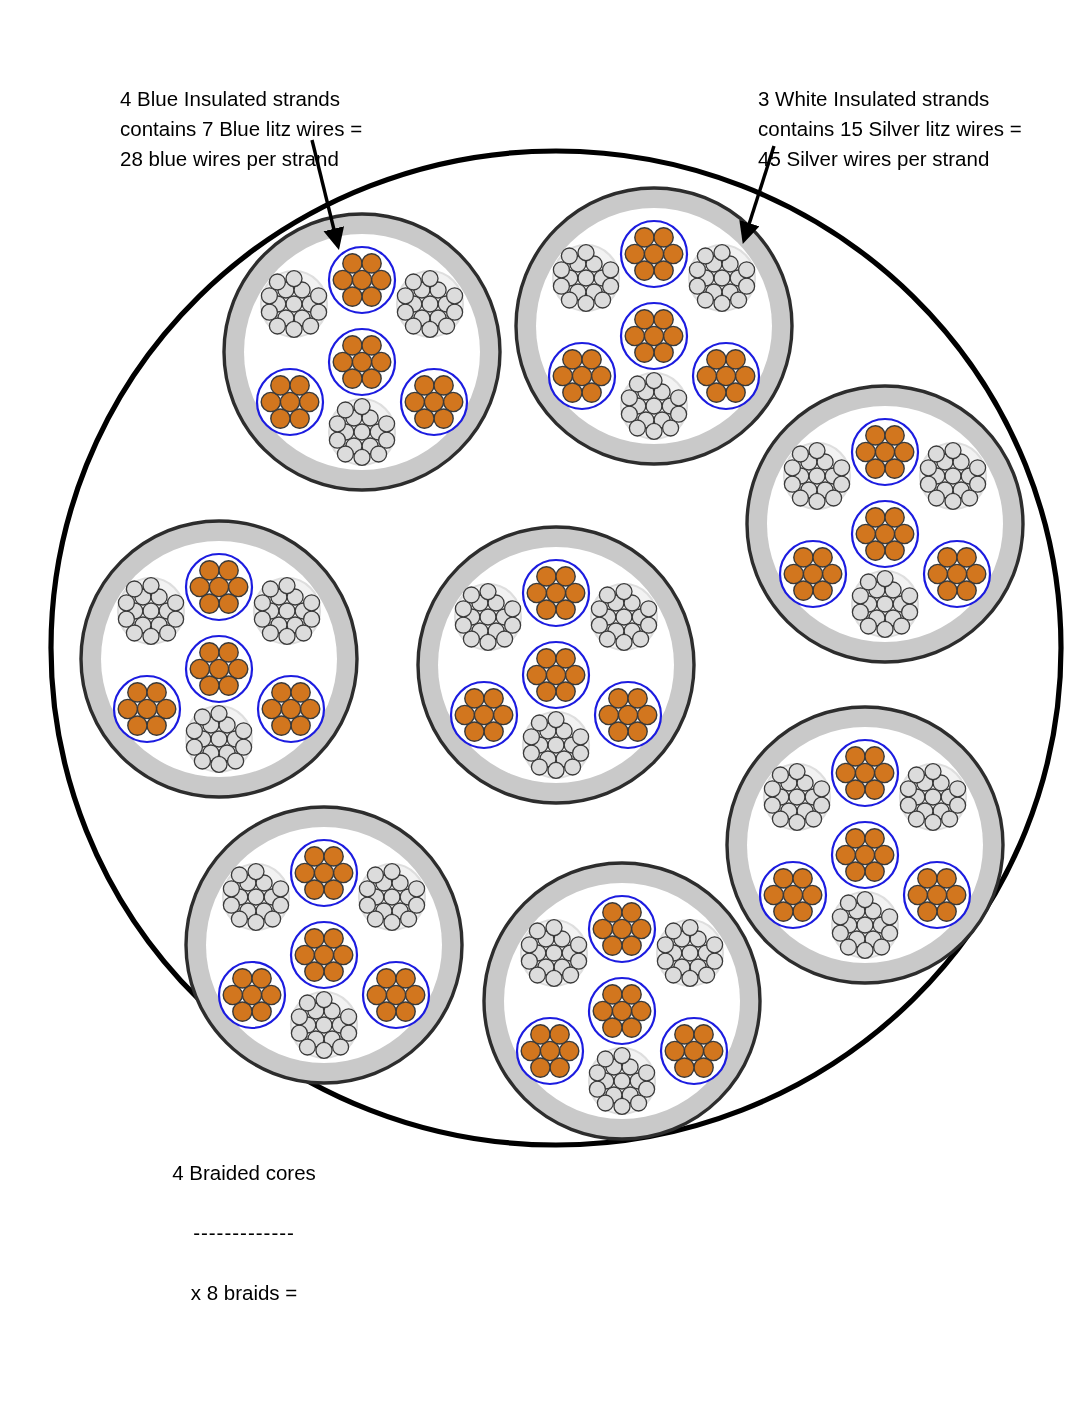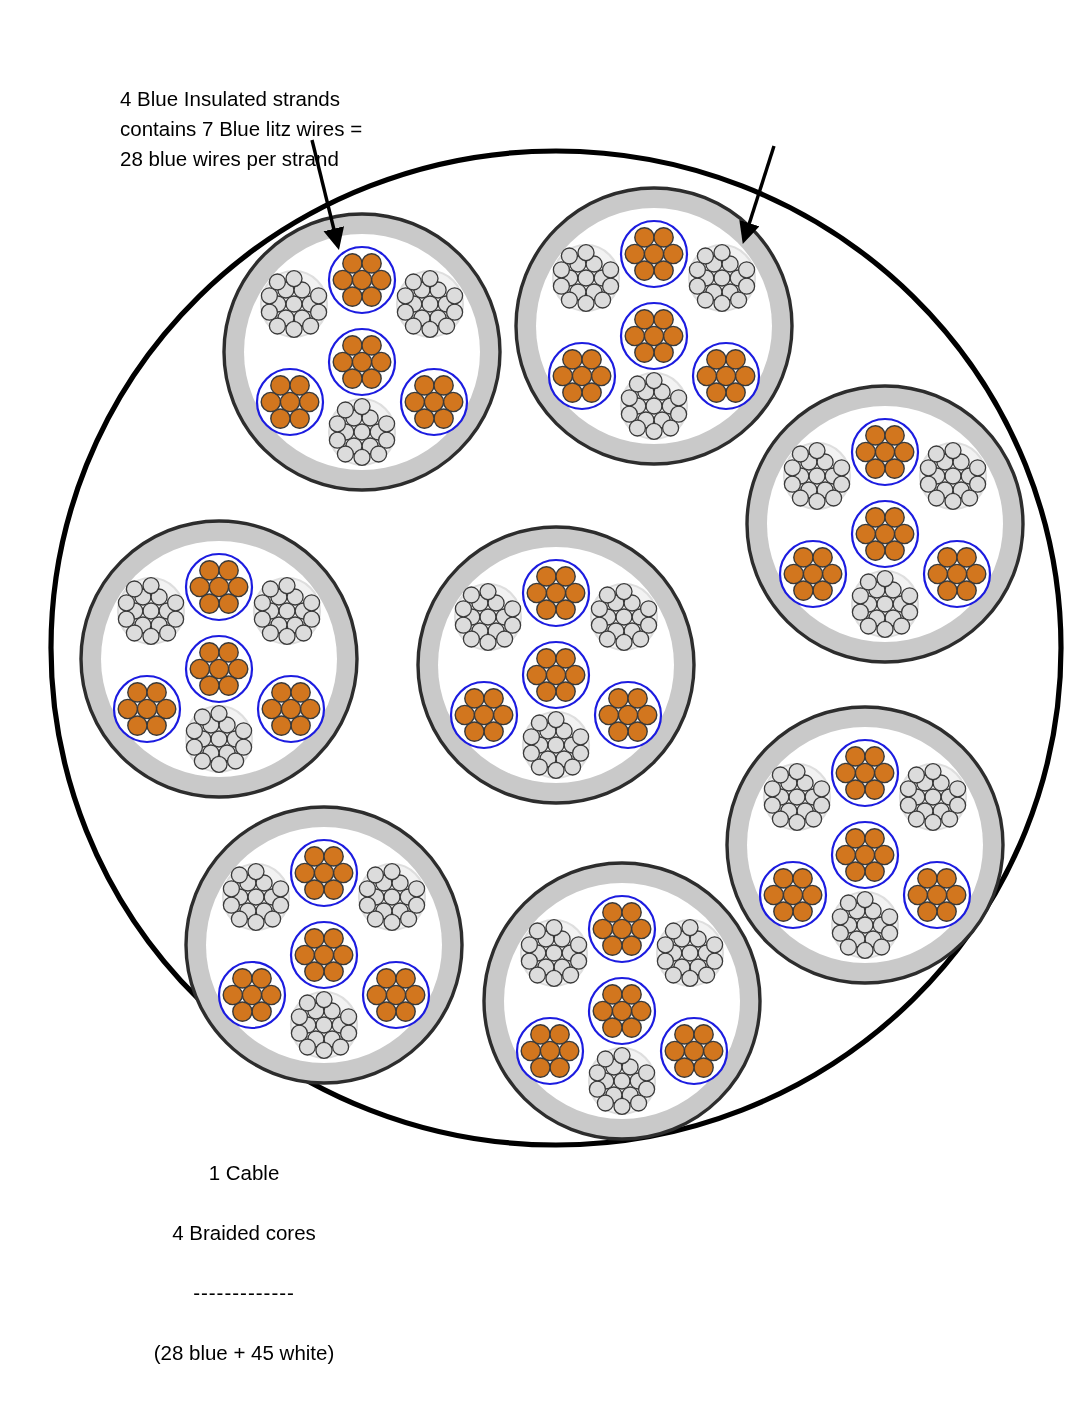--- a/index.html
+++ b/index.html
@@ -129,23 +129,24 @@
     </g>
     <g>
       <path d="M758,146 L728,240" stroke="#000000" stroke-width="3.4" fill="none" marker-end="url(#arrowhead)"></path>
     </g>
   </svg>
 
   <div class="anno" id="anno-blue">4 Blue Insulated strands
 contains 7 Blue litz wires =
 28 blue wires per strand</div>
 
+  <div class="anno" id="anno-white">3 White Insulated strands
+contains 15 Silver litz wires =
+45 Silver wires per strand</div>
 
   <div class="anno" id="anno-total">
-    <div>1 Cable</div>
     <div>4 Braided cores</div>
     <div class="dashes">-------------</div>
-    <div>(28 blue + 45 white)</div>
     <div>x 8 braids =</div>
     
   </div>
 
 </div>
 
 </body></html>

